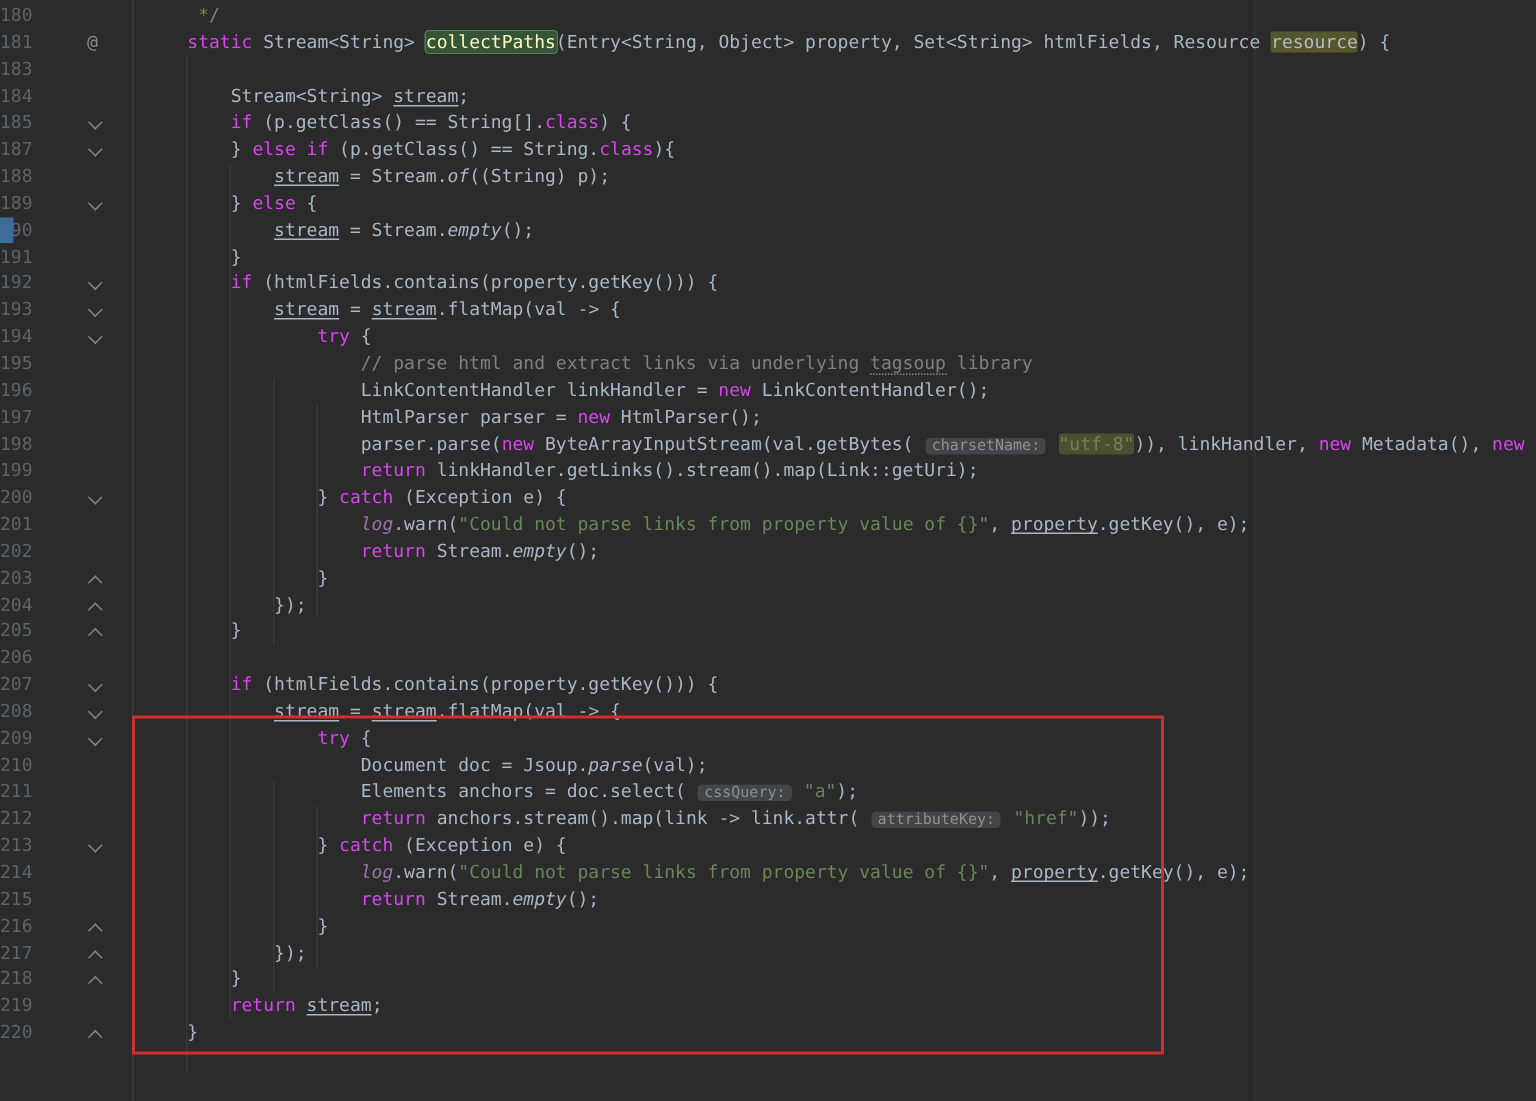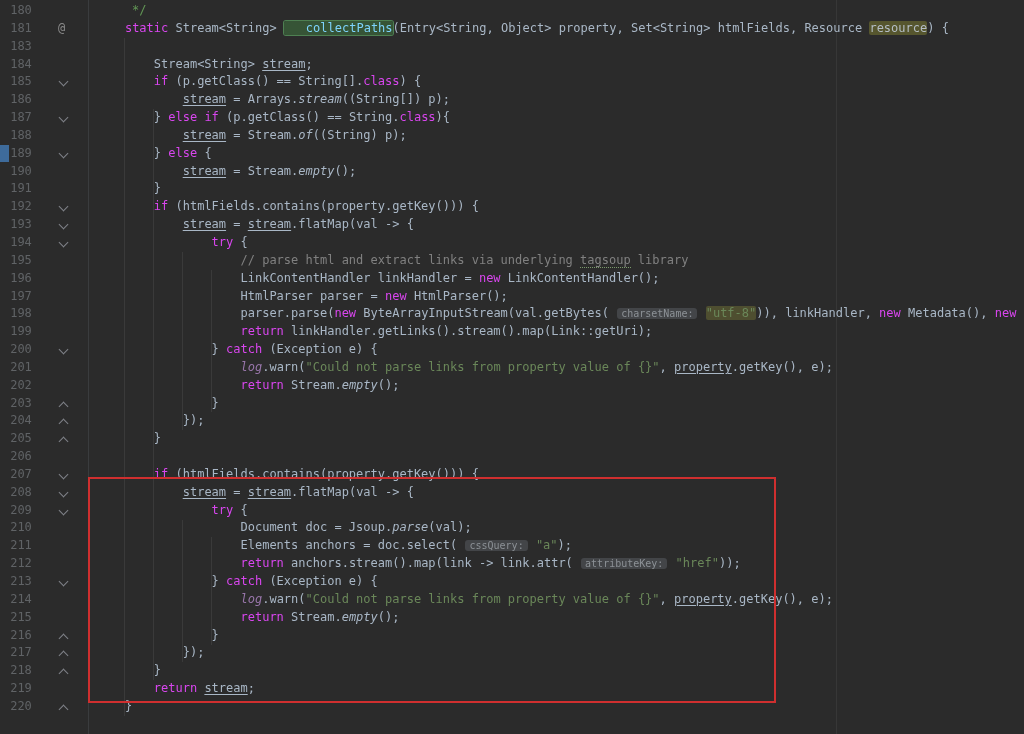--- a/index.html
+++ b/index.html
@@ -6,39 +6,39 @@
   body{width:1024px;height:734px;background:#2b2b2b;overflow:hidden;
        font-family:"DejaVu Sans Mono","Liberation Mono",monospace;}
   #screen{position:relative;width:1024px;height:734px;background:#2b2b2b;}
   .iguide{position:absolute;width:1px;background:#3a3a3a;z-index:0;}
   #margin-guide{position:absolute;left:836px;top:0;height:734px;width:1px;background:#373737;z-index:0;}
   #gutter-sep{position:absolute;left:88px;top:0;bottom:0;width:1px;background:#3a3c3e;z-index:0;}
   #blue-mark{position:absolute;left:0;top:145px;width:9px;height:17px;background:#3e6b9b;z-index:2;}
   #editor{position:relative;z-index:1;padding-top:2px;}
   .row{height:17.85px;line-height:17.85px;white-space:pre;font-size:12px;display:flex;}
   .gutter{flex:0 0 88px;position:relative;color:#606366;}
-  .num{display:inline-block;width:42px;text-align:center;}
+  .num{display:inline-block;width:42px;text-align:left;}
   .at{position:absolute;left:58px;top:0;color:#8a8a8a;}
   .fold{position:absolute;left:60px;width:6px;height:6px;
         border-right:1.5px solid #7f8288;border-bottom:1.5px solid #7f8288;}
   .fold-d{transform:rotate(45deg);top:5px;}
   .fold-u{transform:rotate(-135deg);top:8px;}
   .code{flex:1;padding-left:8px;}
   .t-p{color:#a9b7c6;}
   .t-k{color:#d946ef;}
   .t-s{color:#6a8759;}
   .t-c{color:#808080;}
   .t-dc{color:#629755;}
   .t-im{color:#a9b7c6;font-style:italic;}
   .t-lf{color:#9876aa;font-style:italic;margin-top:21px;}
   .t-u{color:#a9b7c6;text-decoration:underline;text-underline-offset:2px;}
   .t-h{background:#434548;color:#8c9196;font-size:10px;border-radius:3px;padding:0 4px;margin:16px 1px;}
   .t-so{color:#6a8759;background:#4e4e30;border-radius:2px;}
   .t-po{color:#b4bdc5;background:#56562e;border-radius:2px;}
-  .t-db{color:#7dd3fc;background:#365436;box-shadow:0 0 0 1px #4e8052;border-radius:2px;padding-left:22px;}
+  .t-db{color:#fef9c3;background:#365436;box-shadow:0 0 0 1px #4e8052;border-radius:2px;}
   .t-ct{color:#808080;border-bottom:1px dotted #7a9a6a;}
   #redbox{position:absolute;left:88px;top:477px;width:688px;height:226px;
           border:2px solid #cf2f2f;z-index:5;box-sizing:border-box;}
 </style>
 </head>
 <body>
 
 <div id="screen">
 
   <div class="iguide" style="left:124px;top:38px;height:678px;"></div>
@@ -51,21 +51,20 @@
   <div id="margin-guide"></div>
   <div id="gutter-sep"></div>
   <div id="blue-mark"></div>
 
   <div id="editor">
       <div class="row"><span class="gutter"><span class="num">180</span></span><span class="code"><span class="t-dc">     */</span></span></div>
       <div class="row"><span class="gutter"><span class="num">181</span><span class="at">@</span></span><span class="code"><span class="t-p">    </span><span class="t-k">static</span><span class="t-p"> Stream&lt;String&gt; </span><span class="t-db">collectPaths</span><span class="t-p">(</span><span class="t-p">Entry&lt;String, Object&gt; property, Set&lt;String&gt; htmlFields, Resource </span><span class="t-po">resource</span><span class="t-p">) {</span></span></div>
       <div class="row"><span class="gutter"><span class="num">183</span></span><span class="code"></span></div>
       <div class="row"><span class="gutter"><span class="num">184</span></span><span class="code"><span class="t-p">        Stream&lt;String&gt; </span><span class="t-u">stream</span><span class="t-p">;</span></span></div>
       <div class="row"><span class="gutter"><span class="num">185</span><span class="fold fold-d"></span></span><span class="code"><span class="t-p">        </span><span class="t-k">if</span><span class="t-p"> (p.getClass() == String[].</span><span class="t-k">class</span><span class="t-p">) {</span></span></div>
-      <div class="row"><span class="gutter"><span class="num">186</span></span><span class="code"><span class="t-p">            </span><span class="t-u">stream</span><span class="t-p"> = Arrays.</span><span class="t-im">stream</span><span class="t-p">((String[]) p);</span></span></div>
       <div class="row"><span class="gutter"><span class="num">187</span><span class="fold fold-d"></span></span><span class="code"><span class="t-p">        } </span><span class="t-k">else</span><span class="t-p"> </span><span class="t-k">if</span><span class="t-p"> (p.getClass() == String.</span><span class="t-k">class</span><span class="t-p">){</span></span></div>
       <div class="row"><span class="gutter"><span class="num">188</span></span><span class="code"><span class="t-p">            </span><span class="t-u">stream</span><span class="t-p"> = Stream.</span><span class="t-im">of</span><span class="t-p">((String) p);</span></span></div>
       <div class="row"><span class="gutter"><span class="num">189</span><span class="fold fold-d"></span></span><span class="code"><span class="t-p">        } </span><span class="t-k">else</span><span class="t-p"> {</span></span></div>
       <div class="row"><span class="gutter"><span class="num">190</span></span><span class="code"><span class="t-p">            </span><span class="t-u">stream</span><span class="t-p"> = Stream.</span><span class="t-im">empty</span><span class="t-p">();</span></span></div>
       <div class="row"><span class="gutter"><span class="num">191</span></span><span class="code"><span class="t-p">        }</span></span></div>
       <div class="row"><span class="gutter"><span class="num">192</span><span class="fold fold-d"></span></span><span class="code"><span class="t-p">        </span><span class="t-k">if</span><span class="t-p"> (htmlFields.contains(property.getKey())) {</span></span></div>
       <div class="row"><span class="gutter"><span class="num">193</span><span class="fold fold-d"></span></span><span class="code"><span class="t-p">            </span><span class="t-u">stream</span><span class="t-p"> = </span><span class="t-u">stream</span><span class="t-p">.flatMap(val -&gt; {</span></span></div>
       <div class="row"><span class="gutter"><span class="num">194</span><span class="fold fold-d"></span></span><span class="code"><span class="t-p">                </span><span class="t-k">try</span><span class="t-p"> {</span></span></div>
       <div class="row"><span class="gutter"><span class="num">195</span></span><span class="code"><span class="t-c">                    // parse html and extract links via underlying </span><span class="t-ct">tagsoup</span><span class="t-c"> library</span></span></div>
       <div class="row"><span class="gutter"><span class="num">196</span></span><span class="code"><span class="t-p">                    LinkContentHandler linkHandler = </span><span class="t-k">new</span><span class="t-p"> LinkContentHandler();</span></span></div>

